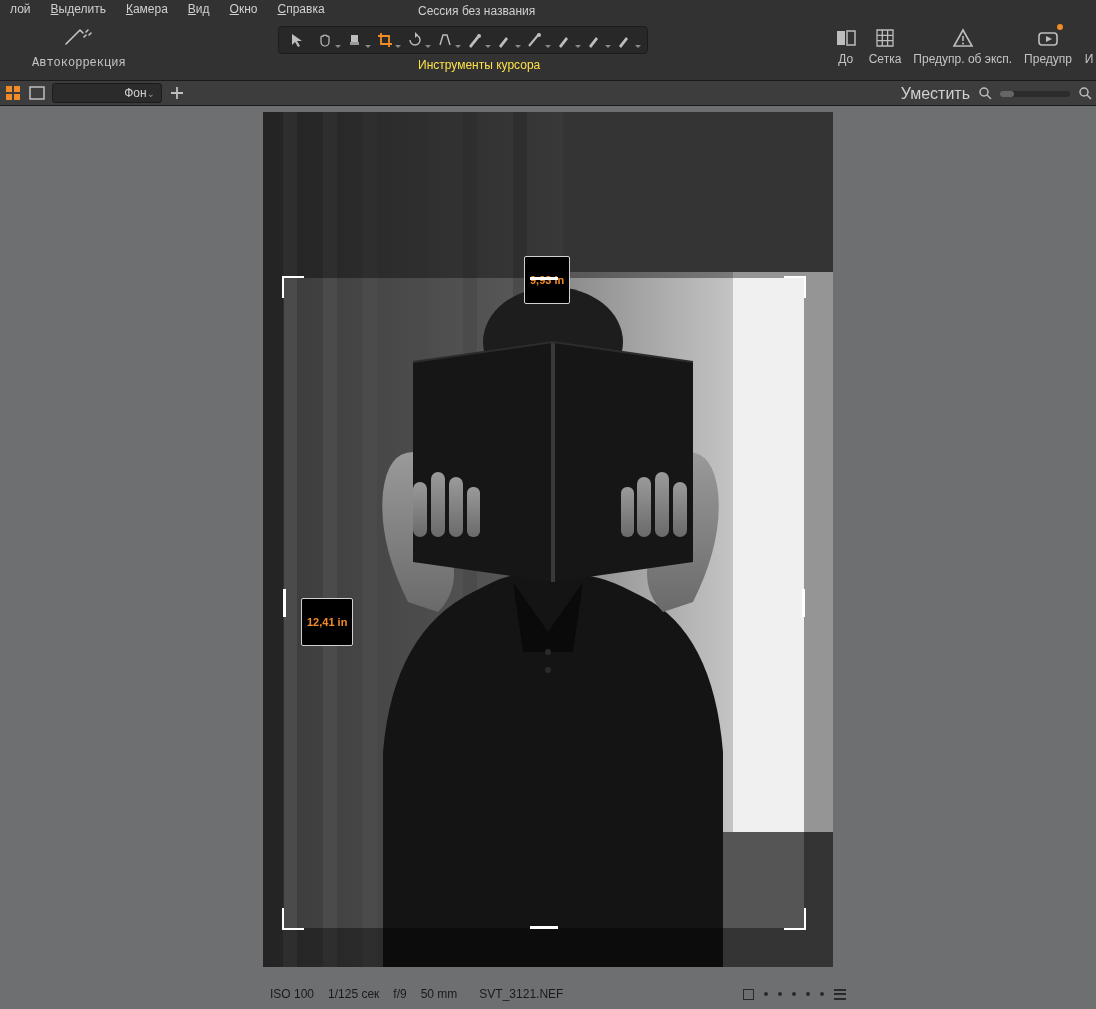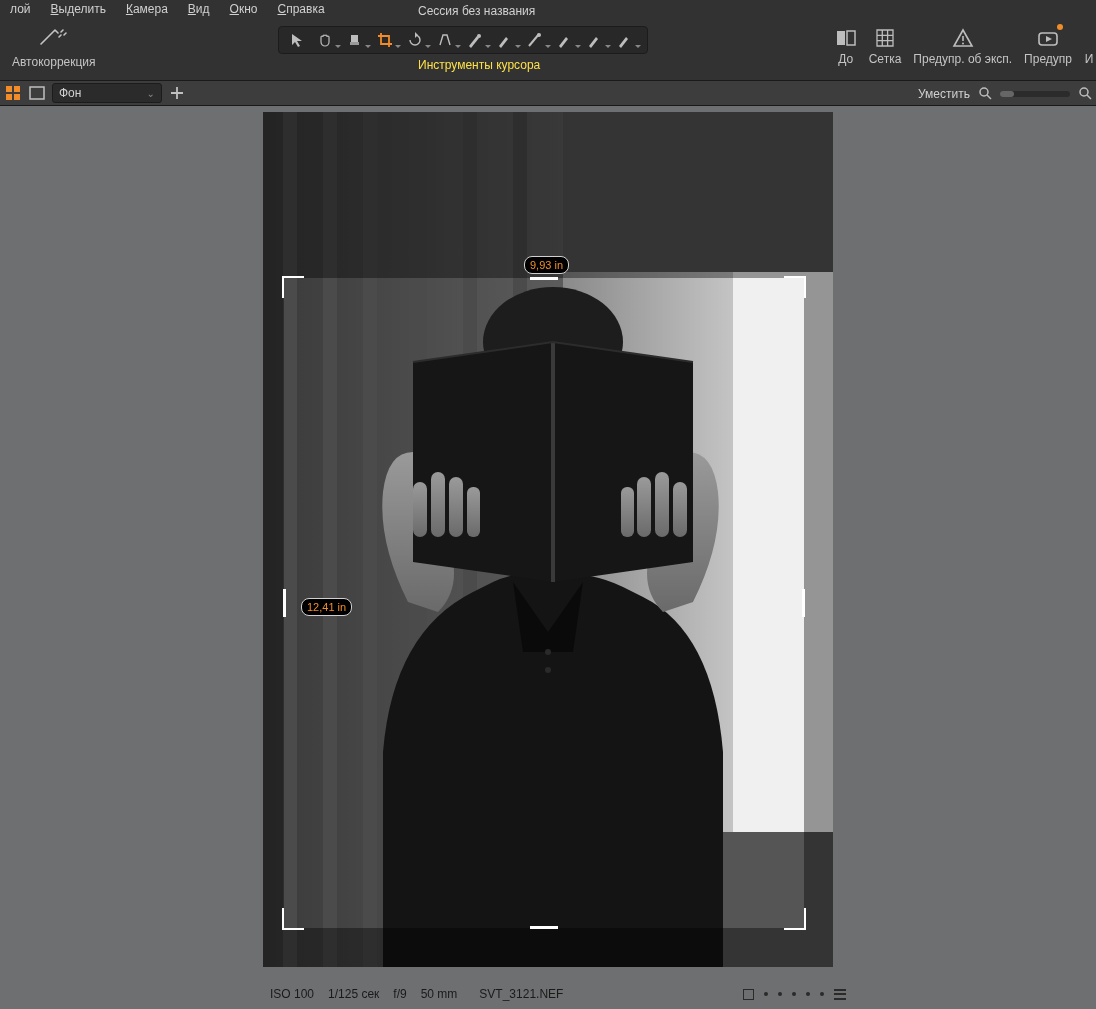--- a/index.html
+++ b/index.html
@@ -35,21 +35,21 @@
     align-items: flex-start;
     padding-top: 6px;
     position: relative;
   }
   .tool-group {
     display: flex;
     flex-direction: column;
     align-items: center;
     gap: 4px;
   }
-  .autocorr { margin-left: 12px; }
+  .autocorr { margin-left: 32px; font-family: Liberation Mono, monospace; }
   .wand-icon svg { width: 34px; height: 20px; }
   .group-label { font-size: 12px; color: #c4c4c4; }
   .cursor-tools-box {
     position: absolute;
     left: 278px; top: 4px;
     background: #282828;
     border: 1px solid #1c1c1c;
     border-radius: 4px;
     height: 28px;
     display: flex;
@@ -108,31 +108,31 @@
   .grid-icon, .frame-icon {
     width: 18px; height: 18px;
     display:flex; align-items:center; justify-content:center;
   }
   .grid-icon { color:#f28c28; }
   .layer-drop {
     background:#2b2b2b;
     border:1px solid #1c1c1c;
     border-radius:3px;
     width: 110px; height: 20px;
-    display:flex; align-items:center; justify-content:space-between;
+    display:flex; align-items:center; justify-content:flex-end;
     padding: 0 6px;
     font-size: 12px;
   }
   .layer-drop .chev { font-size:10px; color:#888; }
   .plus { width:18px; height:18px; display:flex; align-items:center; justify-content:center; color:#c0c0c0;}
   .zoom-area {
     position:absolute; right:4px; top:0; height:26px;
     display:flex; align-items:center; gap:8px;
   }
-  .zoom-label { font-size:12px; }
+  .zoom-label { font-size:16px; }
   .zoom-search svg, .zoom-glass svg { width:14px; height:14px; }
   .zoom-slider {
     width: 70px; height: 6px; background:#2b2b2b; border-radius:3px;
     position:relative;
   }
   .zoom-slider .fill { position:absolute; left:0; top:0; height:6px; width:20%; background:#666; border-radius:3px;}
   
   .viewer {
     position: absolute;
     left: 0; right: 0;
@@ -173,24 +173,25 @@
     position:absolute; background:#fff;
   }
   .edge.t { top:-1px; left:calc(50% - 14px); width:28px; height:3px;}
   .edge.b { bottom:-1px; left:calc(50% - 14px); width:28px; height:3px;}
   .edge.l { left:-1px; top:calc(50% - 14px); height:28px; width:3px;}
   .edge.r { right:-1px; top:calc(50% - 14px); height:28px; width:3px;}
   
   .meas {
     position:absolute;
     background:#000; color:#f28c28;
-    font-size:11px; padding:2px 5px;
+    font-size:11px; padding:17px 5px;
     border:1px solid #d0d0d0;
-    border-radius:8px;
+    border-radius:2px;
     white-space:nowrap;
+    font-weight:bold;
   }
   .meas.w { left:calc(50% - 24px); top:144px; }
   .meas.h { left:38px; top:486px; }
   
   .statusbar {
     position:absolute;
     left:0; right:0; bottom:0; height:30px;
     background:#6e6f71;
     display:flex; align-items:center;
     padding-left: 270px;

